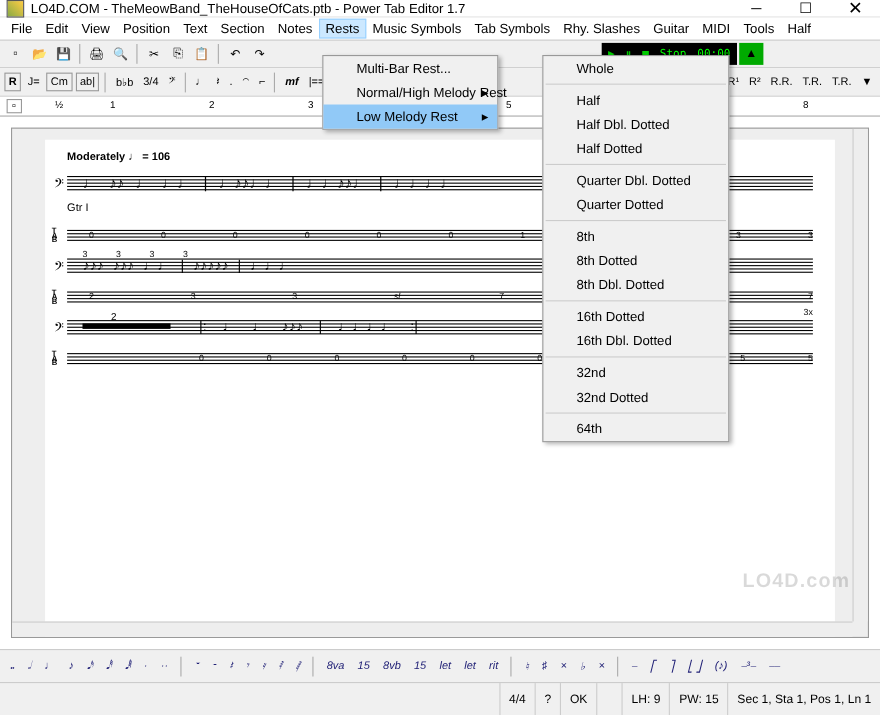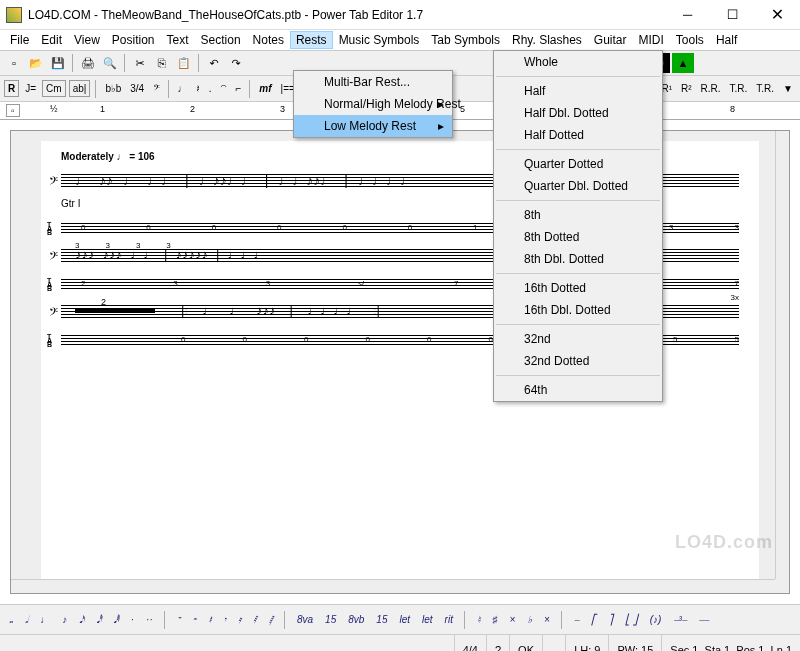--- a/index.html
+++ b/index.html
@@ -1,17 +1,17 @@
 <!DOCTYPE html>
 <html><head>
 <meta charset="utf-8">
 <style>
 * { box-sizing: border-box; margin: 0; padding: 0; }
 body { font-family: "Segoe UI", Tahoma, sans-serif; font-size: 11px; background: #fff; width: 800px; height: 651px; overflow: hidden; position: relative; }
-.titlebar { height: 30px; background: #fff; display: flex; align-items: center; border-bottom: 1px solid #ddd; }
+.titlebar { height: 16px; background: #fff; display: flex; align-items: center; border-bottom: 1px solid #ddd; }
 .titlebar-icon { width: 16px; height: 16px; margin: 0 6px; background: linear-gradient(45deg,#8a4,#fc4); border: 1px solid #555; }
 .titlebar-text { flex: 1; font-size: 12px; color: #000; }
 .win-btns { display: flex; }
 .win-btn { width: 45px; height: 28px; display: flex; align-items: center; justify-content: center; font-size: 13px; }
 .win-btn.close { font-size: 16px; }
 .menubar { height: 20px; display: flex; align-items: center; padding: 0 4px; background: #fff; }
 .menubar-item { padding: 2px 6px; cursor: default; font-size: 12px; }
 .menubar-item.active { background: #cce8ff; border: 1px solid #99d1ff; padding: 1px 5px; }
 .toolbar { height: 26px; background: #f0f0f0; border-top: 1px solid #ccc; border-bottom: 1px solid #ccc; display: flex; align-items: center; padding: 0 4px; gap: 2px; }
 .tb-btn { width: 20px; height: 20px; border: 1px solid transparent; display: flex; align-items: center; justify-content: center; font-size: 11px; }
@@ -34,21 +34,21 @@
 .bottom-toolbar { height: 30px; background: #f0f0f0; border-top: 1px solid #ccc; display: flex; align-items: center; padding: 0 6px; gap: 6px; font-size: 10px; font-style: italic; color: #227; }
 .bottom-toolbar span { padding: 0 3px; }
 .statusbar { height: 30px; background: #f0f0f0; border-top: 1px solid #ccc; display: flex; align-items: center; font-size: 11px; }
 .status-cell { border-left: 1px solid #ccc; padding: 0 8px; height: 100%; display: flex; align-items: center; }
 .status-spacer { flex: 1; }
 .dropdown { position: absolute; background: #f0f0f0; border: 1px solid #999; box-shadow: 2px 2px 4px rgba(0,0,0,.3); z-index: 100; }
 .dd-item { padding: 4px 30px 4px 30px; font-size: 12px; white-space: nowrap; position: relative; }
 .dd-item.highlight { background: #91c9f7; }
 .dd-arrow { position: absolute; right: 8px; }
 .dd-sep { height: 1px; background: #ccc; margin: 3px 2px; }
-.dropdown.main { left: 293px; top: 50px; width: 160px; margin-top: 20px; }
+.dropdown.main { left: 293px; top: 50px; width: 160px; }
 .dropdown.sub { left: 493px; top: 50px; width: 170px; }
 .scrollbar-h { position: absolute; bottom: 0; left: 0; right: 14px; height: 14px; background: #eee; border-top: 1px solid #ccc; }
 .scrollbar-v { position: absolute; top: 0; right: 0; bottom: 14px; width: 14px; background: #eee; border-left: 1px solid #ccc; }
 .watermark { position: absolute; right: 16px; bottom: 40px; font-size: 18px; color: rgba(0,0,0,.15); font-weight: bold; letter-spacing: 1px; }
 </style>
 </head>
 <body>
 
 <div class="titlebar">
   <div class="titlebar-icon"></div>
@@ -355,22 +355,22 @@
   </div>
 </div>
 
 <div class="dropdown sub" id="submenu">
     <div class="dd-item">Whole</div>
     <div class="dd-sep"></div>
     <div class="dd-item">Half</div>
     <div class="dd-item">Half Dbl. Dotted</div>
     <div class="dd-item">Half Dotted</div>
     <div class="dd-sep"></div>
+    <div class="dd-item">Quarter Dbl. Dotted</div>
     <div class="dd-item">Quarter Dotted</div>
-    <div class="dd-item">Quarter Dbl. Dotted</div>
     <div class="dd-sep"></div>
     <div class="dd-item">8th</div>
     <div class="dd-item">8th Dotted</div>
     <div class="dd-item">8th Dbl. Dotted</div>
     <div class="dd-sep"></div>
     <div class="dd-item">16th Dotted</div>
     <div class="dd-item">16th Dbl. Dotted</div>
     <div class="dd-sep"></div>
     <div class="dd-item">32nd</div>
     <div class="dd-item">32nd Dotted</div>

